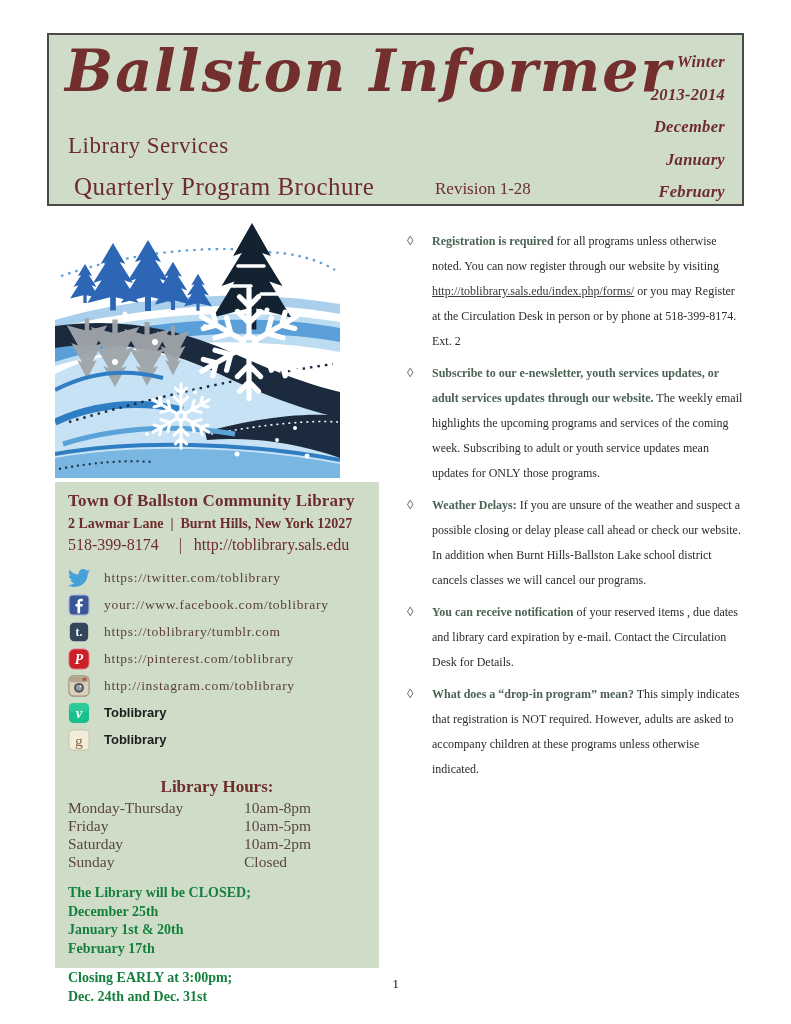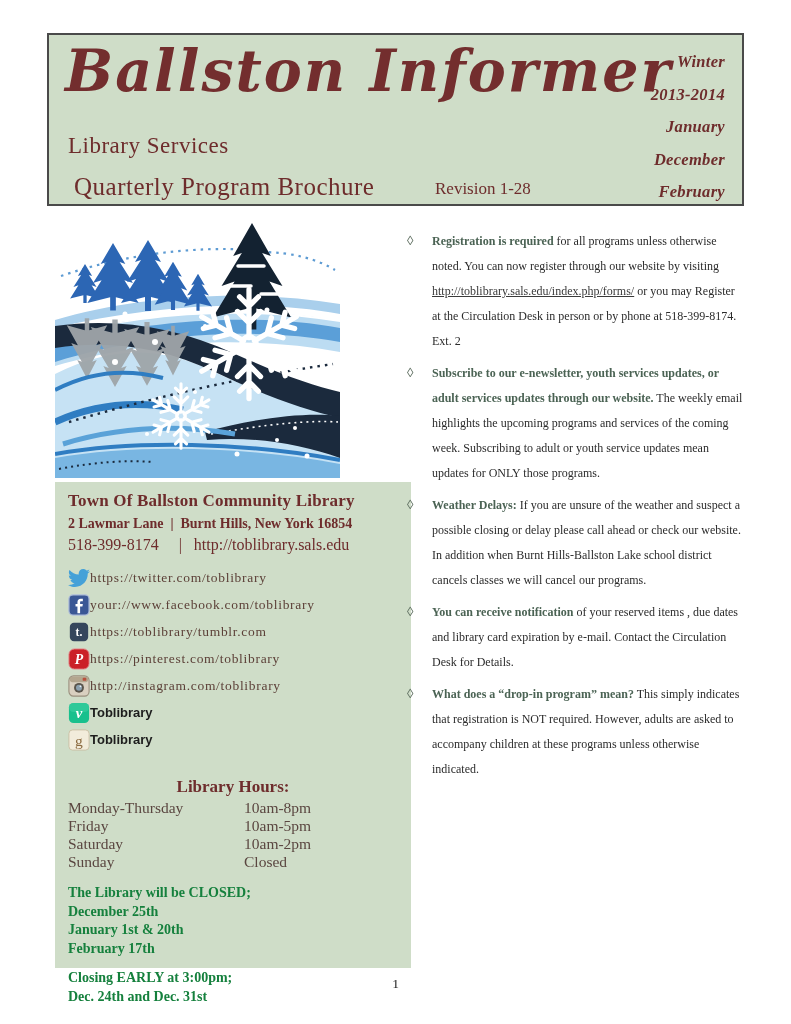--- a/index.html
+++ b/index.html
@@ -32,28 +32,28 @@
   .season-line {
     font-size:16.5px; font-weight:bold; font-style:italic; color:#6e2c2c;
     line-height:32.5px; letter-spacing:0.3px;
   }
 
   
   .illus { position:absolute; left:55px; top:222px; width:285px; height:256px; }
 
   
   .infobox {
-    position:absolute; left:55px; top:482px; width:356px; height:486px;
+    position:absolute; left:55px; top:482px; width:324px; height:486px;
     background:#cfddc8; padding:9px 13px 8px 13px;
   }
   .infobox-title { font-size:17px; font-weight:bold; color:#6e2c2c; letter-spacing:0.2px; }
   .infobox-address { font-size:14px; font-weight:bold; color:#6e2c2c; margin-top:5px; white-space:pre-wrap; }
   .infobox-phone { font-size:16px; font-weight:normal; color:#6e2c2c; margin-top:4px; white-space:pre-wrap; }
   .social-list { margin-top:11px; }
-  .social-row { display:flex; align-items:center; height:25px; margin-bottom:2px; }
+  .social-row { display:flex; align-items:center; gap:14px; height:25px; margin-bottom:2px; }
   .social-icon { width:22px; height:22px; flex:0 0 22px; display:block; }
   .social-icon.small { width:20px; height:20px; flex-basis:22px; }
   .social-url { font-size:13.5px; color:#5c4038; letter-spacing:0.7px; }
   .social-handle { font-family:"Liberation Sans", sans-serif; font-size:13px; font-weight:bold; color:#1d1d1d; }
   .hours-heading { text-align:center; font-size:17px; font-weight:bold; color:#6e2c2c; margin-top:25px; }
   .hours-table { margin-top:2px; }
   .hours-row { display:grid; grid-template-columns:176px 1fr; font-size:15.5px; color:#5a4640; line-height:18px; }
   .closed-block { margin-top:13px; }
   .closed-line { font-size:14px; font-weight:bold; color:#15803d; line-height:18.5px; }
   .early-block { margin-top:11px; }
@@ -75,22 +75,22 @@
 <div class="page">
 
   <div class="header">
     <div class="masthead-title">Ballston Informer</div>
     <div class="header-sub1">Library Services</div>
     <div class="header-sub2">Quarterly Program Brochure</div>
     <div class="header-revision">Revision 1-28</div>
     <div class="season-col">
       <div class="season-line">Winter</div>
       <div class="season-line">2013-2014</div>
+      <div class="season-line">December</div>
       <div class="season-line">January</div>
-      <div class="season-line">December</div>
       <div class="season-line">February</div>
     </div>
   </div>
 
   <svg class="illus" viewBox="0 0 285 256" xmlns="http://www.w3.org/2000/svg">
     <defs>
       <path id="pine" d="M0,-62 L13,-40 L7,-42 L21,-20 L12,-23 L27,1 L3,-5 L3,9 L-3,9 L-3,-5 L-27,1 L-12,-23 L-21,-20 L-7,-42 L-13,-40 Z"></path>
       <g id="arm">
         <path d="M0,-6 L0,-52 M0,-20 L-11,-31 M0,-20 L11,-31 M0,-36 L-9,-45 M0,-36 L9,-45"></path>
       </g>
@@ -163,21 +163,21 @@
         <circle cx="222" cy="218" r="2"></circle>
         <circle cx="252" cy="234" r="2.5"></circle>
       <circle cx="140" cy="170" r="2"></circle>
         <circle cx="92" cy="212" r="2"></circle>
         <circle cx="240" cy="206" r="2"></circle>
     </g>
   </svg>
 
   <div class="infobox">
     <div class="infobox-title">Town Of Ballston Community Library</div>
-    <div class="infobox-address">2 Lawmar Lane  |  Burnt Hills, New York 16854</div>
+    <div class="infobox-address">2 Lawmar Lane  |  Burnt Hills, New York 12027</div>
     <div class="infobox-phone">518-399-8174     |   http://toblibrary.sals.edu</div>
 
     <div class="social-list">
       <div class="social-row">
         <svg class="social-icon" viewBox="0 0 24 24">
             <path fill="#45a1d8" d="M23.95 4.57c-.89.39-1.83.65-2.83.78 1.02-.61 1.8-1.57 2.16-2.72-.95.55-2 .96-3.13 1.18-.9-.96-2.17-1.56-3.59-1.56-2.72 0-4.92 2.2-4.92 4.92 0 .39.04.76.13 1.12C7.69 8.09 4.07 6.13 1.64 3.16c-.43.72-.67 1.56-.67 2.47 0 1.71.87 3.21 2.19 4.1-.81-.03-1.57-.25-2.23-.62v.06c0 2.39 1.69 4.37 3.95 4.83-.41.11-.85.17-1.3.17-.31 0-.62-.03-.92-.09.63 1.95 2.45 3.38 4.6 3.42-1.68 1.32-3.81 2.1-6.1 2.1-.39 0-.78-.02-1.17-.07 2.19 1.4 4.77 2.21 7.56 2.21 9.05 0 14-7.5 14-13.99 0-.21 0-.42-.02-.63.96-.69 1.8-1.56 2.46-2.55z"></path>
           </svg>
         <span class="social-url">https://twitter.com/toblibrary</span>
       </div>
       <div class="social-row">

